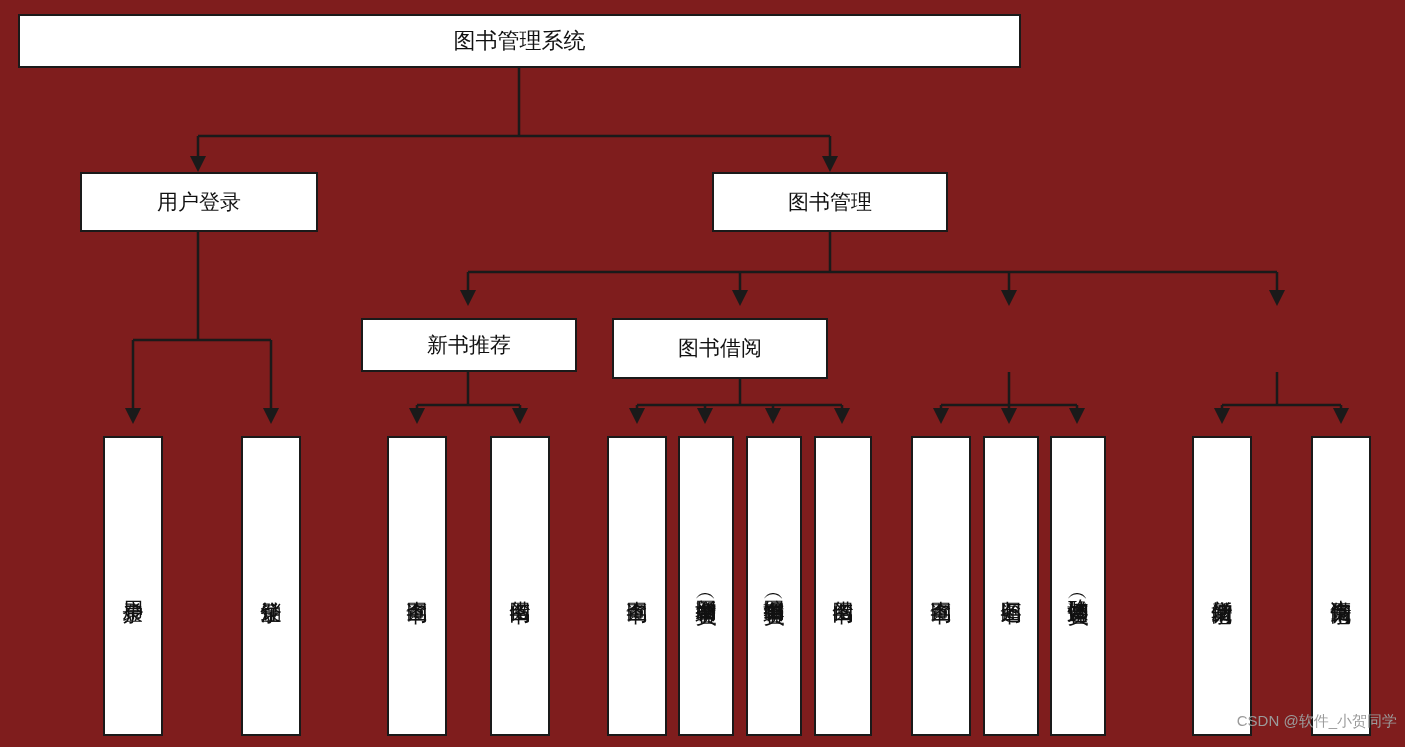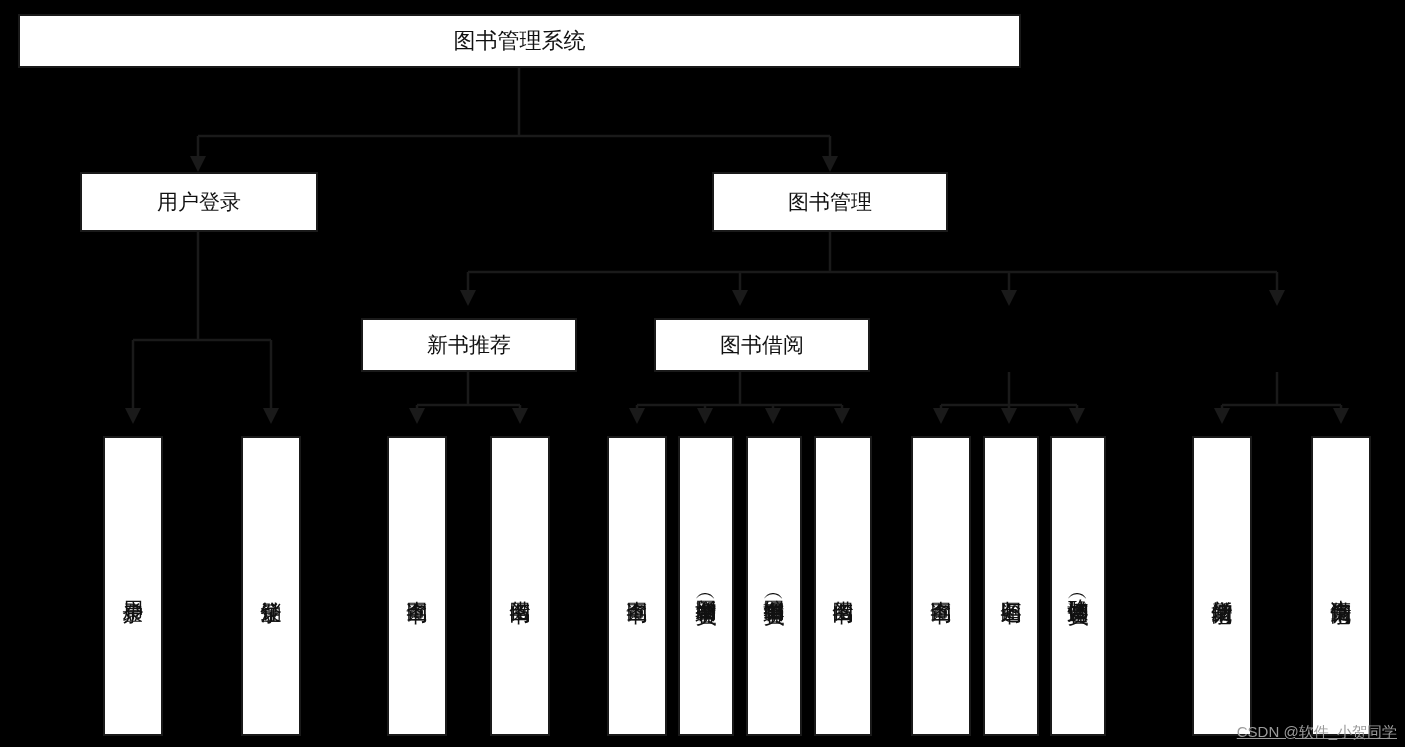--- a/index.html
+++ b/index.html
@@ -8,21 +8,21 @@
     background: #ffffff;
   }
   body {
     font-family: "Liberation Sans", "DejaVu Sans", sans-serif;
     color: #1a1a1a;
   }
   #canvas {
     position: relative;
     width: 1405px;
     height: 747px;
-    background: #000000;
+    background: #7f1d1d;
     overflow: hidden;
   }
   .node {
     position: absolute;
     box-sizing: border-box;
     border: 2px solid #1a1a1a;
     background: #ffffff;
     display: flex;
     align-items: center;
     justify-content: center;
@@ -46,25 +46,24 @@
     position: absolute;
     left: 0;
     top: 0;
     width: 1405px;
     height: 747px;
     pointer-events: none;
   }
   .watermark {
     position: absolute;
     right: 8px;
-    bottom: 5px;
+    bottom: 16px;
     font-size: 15px;
     color: #9b9b9b;
     white-space: nowrap;
-    text-decoration: underline;
   }
 </style>
 </head>
 <body>
 
 <div id="canvas">
 
   <svg class="links" viewBox="0 0 1405 747">
     <g stroke="#1a1a1a" stroke-width="2.5" fill="none">
 
@@ -137,21 +136,21 @@
       <polygon points="1341,424 1333,408 1349,408"></polygon>
     </g>
   </svg>
 
   <div class="node root" style="left:18px; top:14px; width:1003px; height:54px;">图书管理系统</div>
 
   <div class="node" style="left:80px; top:172px; width:238px; height:60px;">用户登录</div>
   <div class="node" style="left:712px; top:172px; width:236px; height:60px;">图书管理</div>
 
   <div class="node" style="left:361px; top:318px; width:216px; height:54px;">新书推荐</div>
-  <div class="node" style="left:654px; top:318px; width:216px; height:54px;">图书借阅</div>
+  <div class="node" style="left:612px; top:318px; width:216px; height:61px;">图书借阅</div>
 
   <div class="node vertical" style="left:103px; top:436px; width:60px; height:300px;">用户登录</div>
   <div class="node vertical" style="left:241px; top:436px; width:60px; height:300px;">注销登录</div>
 
   <div class="node vertical" style="left:387px; top:436px; width:60px; height:300px;">查询图书</div>
   <div class="node vertical" style="left:490px; top:436px; width:60px; height:300px;">借阅图书</div>
 
   <div class="node vertical" style="left:607px; top:436px; width:60px; height:300px;">查询图书</div>
   <div class="node vertical" style="left:678px; top:436px; width:56px; height:300px;">新增图书（管理员）</div>
   <div class="node vertical" style="left:746px; top:436px; width:56px; height:300px;">编辑图书（管理员）</div>

